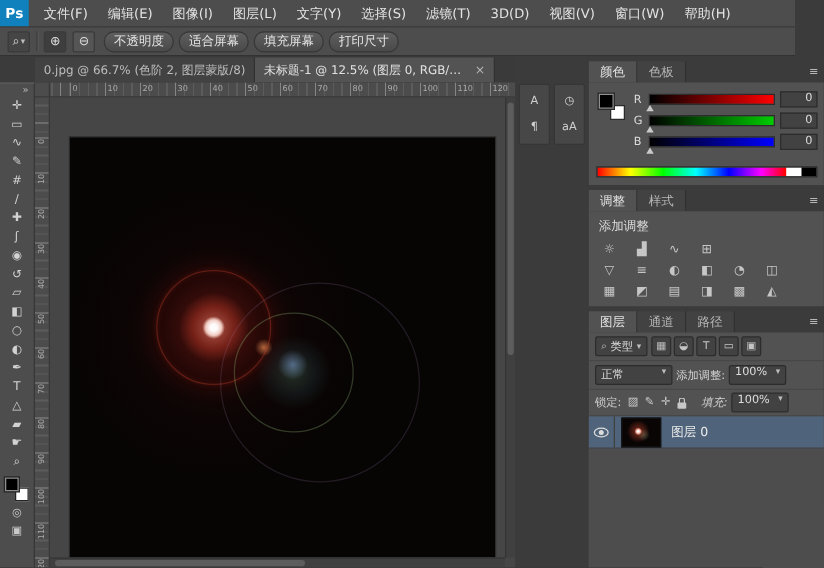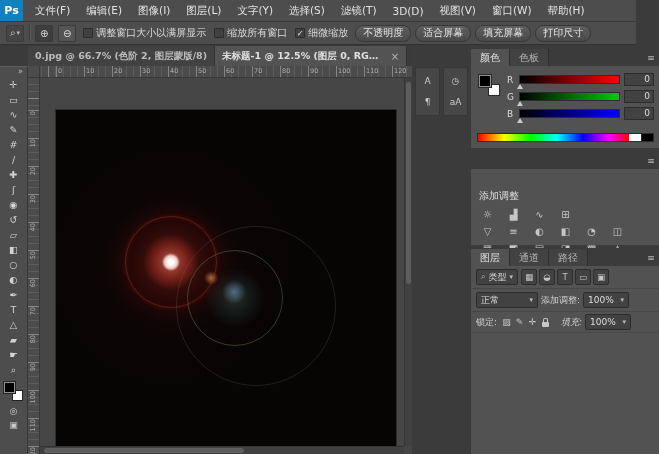--- a/index.html
+++ b/index.html
@@ -39,21 +39,21 @@
   .tb-colors{position:relative;width:19px;height:19px;margin:5px 0 3px 0;}
   .tb-colors .bgchip{position:absolute;right:0;bottom:0;width:11px;height:11px;background:#fff;border:1px solid #222;}
   .tb-colors .fgchip{position:absolute;left:0;top:0;width:11px;height:11px;background:#000;border:1px solid #909090;box-shadow:0 0 0 1px #262626;}
   .tb-extra{width:24px;height:14px;display:flex;align-items:center;justify-content:center;color:#c9c9c9;font-size:9px;}
 
   
   .center-col{flex:0 0 384px;display:flex;flex-direction:column;min-width:0;}
   .tabbar{flex:0 0 21px;background:#3a3a3a;display:flex;align-items:flex-end;overflow:hidden;}
   .doc-tab{height:20px;display:flex;align-items:center;padding:0 7px;background:#424242;border-right:1px solid #313131;font-size:9.5px;color:#bdbdbd;white-space:nowrap;max-width:192px;overflow:hidden;}
   .doc-tab.active{background:#535353;color:#e0e0e0;}
-  .tab-title{overflow:hidden;text-overflow:ellipsis;font-weight:bold;}
+  .tab-title{overflow:hidden;text-overflow:ellipsis;}
   .tab-close{margin-left:6px;color:#b5b5b5;font-size:10px;}
 
   .docarea{flex:1;position:relative;background:#464646;overflow:hidden;}
   .ruler-corner{position:absolute;left:0;top:0;width:12px;height:12px;background:#4c4c4c;border-right:1px solid #383838;border-bottom:1px solid #383838;z-index:4;}
   .ruler-top{position:absolute;left:12px;right:0;top:0;height:12px;background:#4c4c4c;border-bottom:1px solid #383838;z-index:3;overflow:hidden;
     background-image:repeating-linear-gradient(to right,rgba(140,140,140,.85) 0 1px,transparent 1px 28px),repeating-linear-gradient(to right,rgba(115,115,115,.4) 0 1px,transparent 1px 7px);
     background-position:16px 0,16px 0;}
   .ruler-left{position:absolute;left:0;top:12px;bottom:0;width:12px;background:#4c4c4c;border-right:1px solid #383838;z-index:3;overflow:hidden;
     background-image:repeating-linear-gradient(to bottom,rgba(140,140,140,.85) 0 1px,transparent 1px 28px),repeating-linear-gradient(to bottom,rgba(115,115,115,.4) 0 1px,transparent 1px 7px);
     background-position:0 32px,0 32px;}
@@ -104,36 +104,36 @@
   .track{flex:1;height:9px;border:1px solid #2c2c2c;position:relative;}
   .track-R{background:linear-gradient(to right,#000,#f00);}
   .track-G{background:linear-gradient(to right,#000,#0c0);}
   .track-B{background:linear-gradient(to right,#000,#00f);}
   .tri{position:absolute;left:-3px;bottom:-6px;width:0;height:0;border-left:3.5px solid transparent;border-right:3.5px solid transparent;border-bottom:5px solid #cacaca;}
   .val{width:30px;height:13px;background:#424242;border:1px solid #2c2c2c;font-size:9px;color:#ddd;text-align:right;padding-right:3px;line-height:11px;}
   .spectrum{position:absolute;left:6px;right:6px;bottom:6px;height:9px;border:1px solid #2c2c2c;
     background:linear-gradient(to right,#f00 0%,#ff0 15%,#0f0 30%,#0ff 45%,#00f 60%,#f0f 75%,#f00 86%,#fff 86.5%,#fff 93%,#000 93.5%,#000 100%);}
 
   
-  .adj-body{height:76px;padding:20px 8px 0 8px;}
+  .adj-body{height:76px;padding:5px 8px 0 8px;}
   .adj-title{font-size:10px;color:#dedede;margin-bottom:4px;}
   .adj-row{display:flex;gap:9px;margin-bottom:3px;align-items:center;}
   .adj-icon{width:17px;height:14px;display:flex;align-items:center;justify-content:center;color:#c6c6c6;font-size:10px;}
 
   
   .layers-panel{flex:1;min-height:0;}
   .layers-body{flex:1;display:flex;flex-direction:column;min-height:0;}
   .lrow{display:flex;align-items:center;gap:3px;padding:0 5px;border-bottom:1px solid #474747;}
   .filter-row{flex:0 0 23px;}
   .kind-dd{display:flex;align-items:center;gap:3px;height:16px;padding:0 4px;background:#424242;border:1px solid #2c2c2c;border-radius:2px;font-size:9px;color:#ddd;}
   .kind-dd .mag{font-size:8px;color:#c2c2c2;}
   .ficon{width:16px;height:16px;display:flex;align-items:center;justify-content:center;background:#424242;border:1px solid #2c2c2c;border-radius:2px;color:#c4c4c4;font-size:8.5px;}
   .ficons{display:flex;gap:2px;}
   .blend-row{flex:0 0 23px;}
-  .dd{display:flex;align-items:center;justify-content:space-between;height:16px;background:#424242;border:1px solid #2c2c2c;border-radius:2px;padding:0 4px;font-size:9px;color:#ddd;}
+  .dd{display:flex;align-items:flex-start;justify-content:space-between;height:16px;background:#424242;border:1px solid #2c2c2c;border-radius:2px;padding:0 4px;font-size:9px;color:#ddd;}
   .blend-dd{width:62px;}
   .dd.small{width:46px;}
   .lbl{font-size:9px;color:#d2d2d2;white-space:nowrap;}
   .lock-row{flex:0 0 21px;}
   .lockicon{width:13px;height:14px;display:flex;align-items:center;justify-content:center;color:#c6c6c6;font-size:9px;}
   .mini-lock{width:7px;height:5px;background:#c8c8c8;position:relative;margin-top:4px;border-radius:1px;}
   .mini-lock:before{content:"";position:absolute;top:-4px;left:1px;width:3px;height:4px;border:1px solid #c8c8c8;border-bottom:none;border-radius:2px 2px 0 0;}
   .layer-list{flex:1;background:#4d4d4d;overflow:hidden;}
   .layer-row{height:26px;display:flex;align-items:center;border-bottom:1px solid #424242;}
   .layer-row.selected{background:#4f637a;}
@@ -171,34 +171,20 @@
   </div>
 
   <div class="optionsbar">
     <div class="tool-preset">
       <span class="g">⌕</span>
       <span class="caret">▾</span>
     </div>
     <div class="sep"></div>
     <div class="zbtn pressed">⊕</div>
     <div class="zbtn">⊖</div>
-    <div class="checks" id="optChecks">
-        <div class="check">
-          <span class="cb"></span>
-          <span class="cb-label">调整窗口大小以满屏显示</span>
-        </div>
-        <div class="check">
-          <span class="cb"></span>
-          <span class="cb-label">缩放所有窗口</span>
-        </div>
-        <div class="check">
-          <span class="cb">✓</span>
-          <span class="cb-label">细微缩放</span>
-        </div>
-      </div>
     <div class="btns" id="optButtons">
         <div class="opt-btn">不透明度</div>
         <div class="opt-btn">适合屏幕</div>
         <div class="opt-btn">填充屏幕</div>
         <div class="opt-btn">打印尺寸</div>
       </div>
   </div>
 
   <div class="main">
 
@@ -342,20 +328,24 @@
                 </div>
                 <div class="val">0</div>
               </div>
             </div>
           <div class="spectrum"></div>
         </div>
       </section>
 
       <section class="panel">
         <div class="phead">
+          <div id="adjTabs" style="display:flex;align-items:flex-end;">
+              <div class="ptab active">调整</div>
+              <div class="ptab">样式</div>
+            </div>
           <div class="pmenu">≡</div>
         </div>
         <div class="pbody adj-body">
           <div class="adj-title">添加调整</div>
           <div id="adjRows">
               <div class="adj-row">
                 <div class="adj-icon">☼</div>
                 <div class="adj-icon">▟</div>
                 <div class="adj-icon">∿</div>
                 <div class="adj-icon">⊞</div>
@@ -424,18 +414,27 @@
                 <div class="lockicon">
                   <div class="mini-lock"></div>
                 </div>
               </div>
             <span class="lbl" style="margin-left:6px;font-style:italic;">填充:</span>
             <div class="dd small">
               <span>100%</span>
               <span class="caret">▾</span>
             </div>
           </div>
+          <div class="layer-list" id="layerList">
+              <div class="layer-row selected">
+                <div class="eye-cell">
+                  <div class="eye"></div>
+                </div>
+                <div class="lthumb"></div>
+                <span class="lname">图层 0</span>
+              </div>
+            </div>
         </div>
       </section>
 
     </div>
   </div>
 </div>
 
 </body></html>

